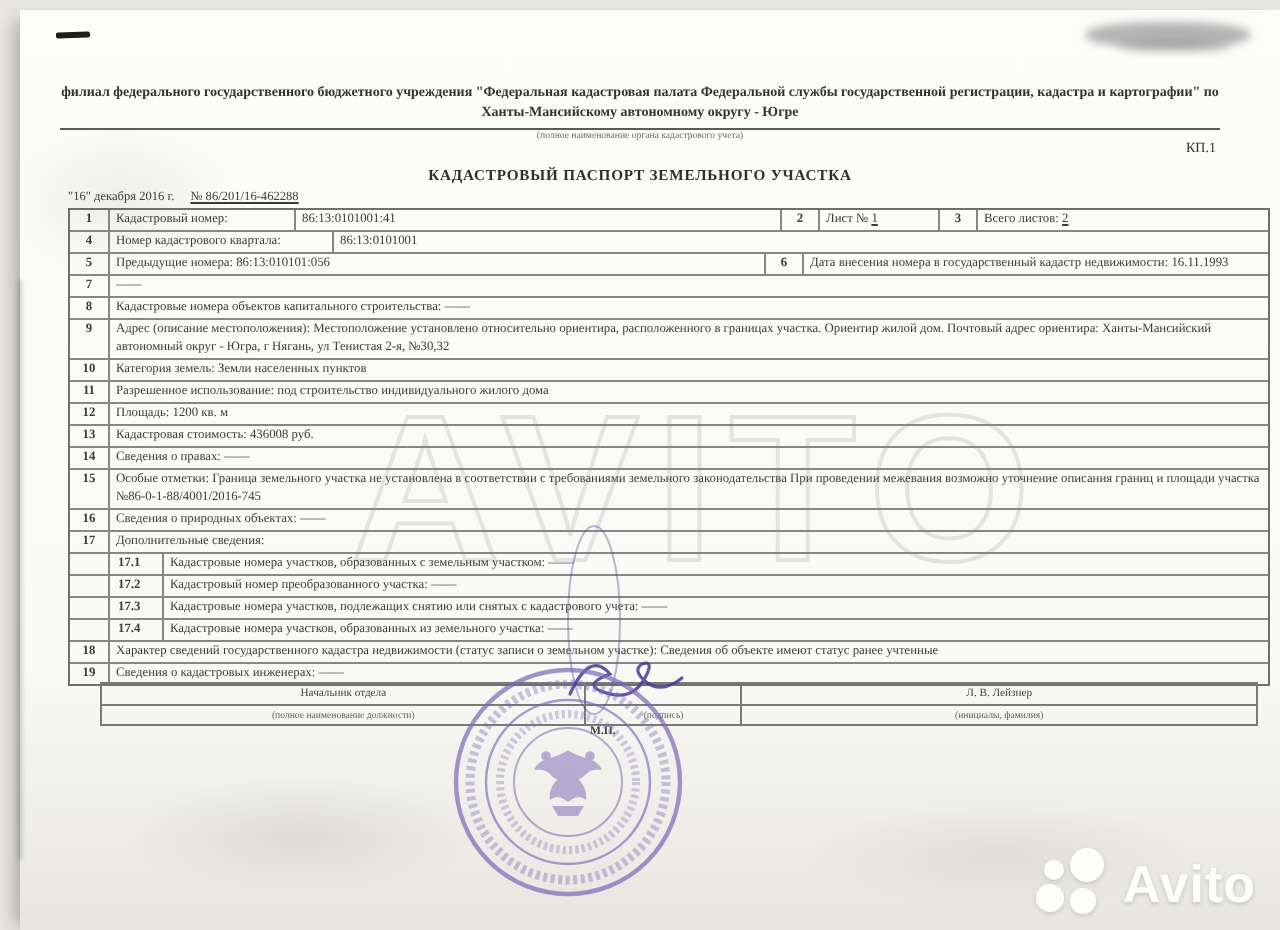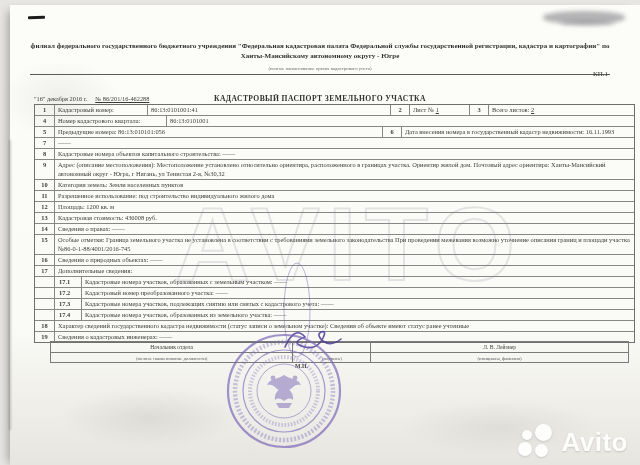--- a/index.html
+++ b/index.html
@@ -27,34 +27,34 @@
     position:absolute; left:543px; top:11px; width:82px; height:13px;
     background:rgba(110,110,116,0.5); filter:blur(2px); border-radius:45%;
   }
   .smudge2 {
     position:absolute; left:560px; top:20px; width:55px; height:6px;
     background:rgba(120,120,126,0.35); filter:blur(2px); border-radius:45%;
   }
   .header {
     position:absolute; left:30px; top:42px; width:580px;
     text-align:center; font-weight:bold; font-size:7px; line-height:9.5px;
-    border-bottom:1px solid #5a5a5a; padding-bottom:13px;
+    border-bottom:1px solid #5a5a5a; padding-bottom:3px;
     color:#333;
   }
   .header-caption {
     position:absolute; left:30px; top:66px; width:580px;
     text-align:center; font-size:4.8px; color:#6b6b6b;
   }
   .kp-label {
     position:absolute; right:32px; top:70px;
     font-size:7px; font-weight:normal; color:#333;
   }
   .doc-title {
     position:absolute; left:30px; top:83px; width:580px;
-    text-align:center; font-weight:bold; font-size:7.6px; letter-spacing:0.4px; color:#2f2f2f;margin-top:11px;
+    text-align:center; font-weight:bold; font-size:7.6px; letter-spacing:0.4px; color:#2f2f2f;
   }
   .date-line {
     position:absolute; left:34px; top:95px; font-size:6.3px; color:#3a3a3a;
   }
   .date-line .docnum { text-decoration:underline; margin-left:8px; }
 
   .ctable {
     position:absolute; left:34px; top:104px; width:599px;
     border:1px solid #6f6f6f; font-size:6.4px; line-height:9.4px;
     background:transparent;

